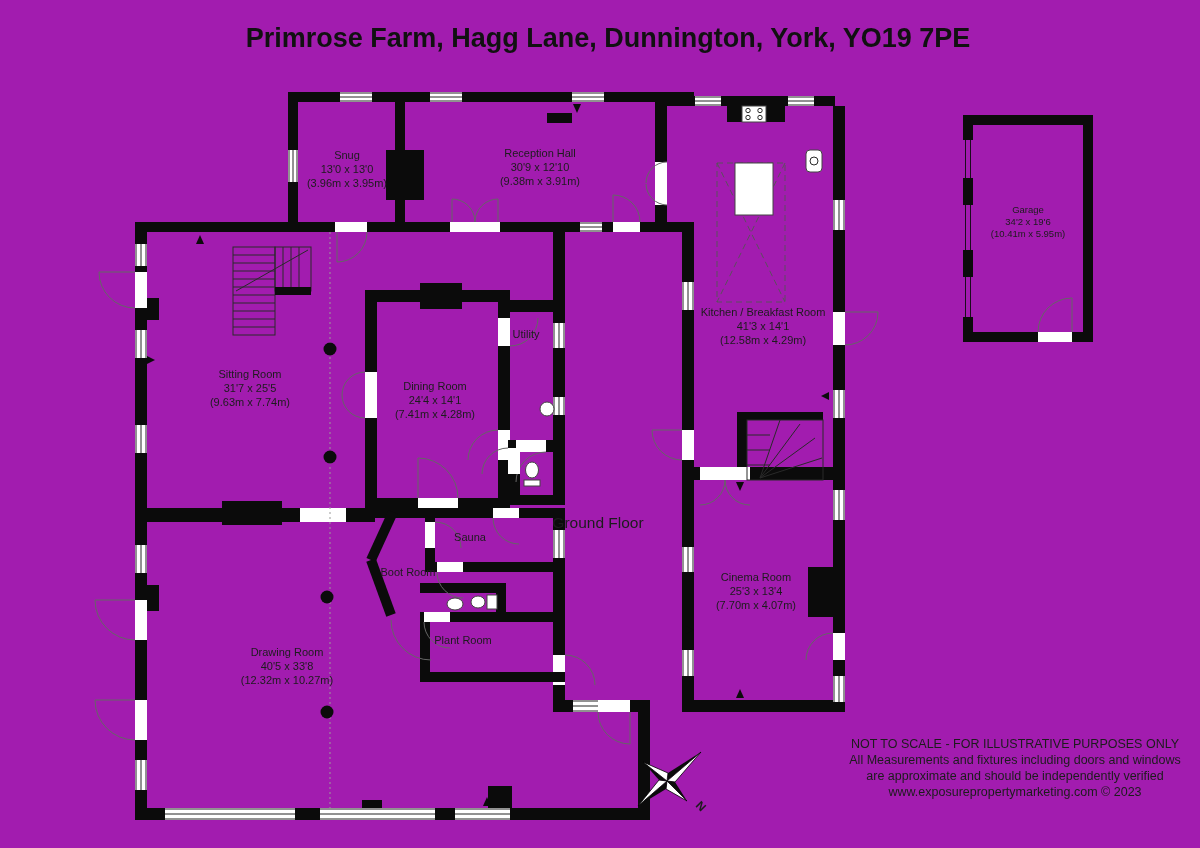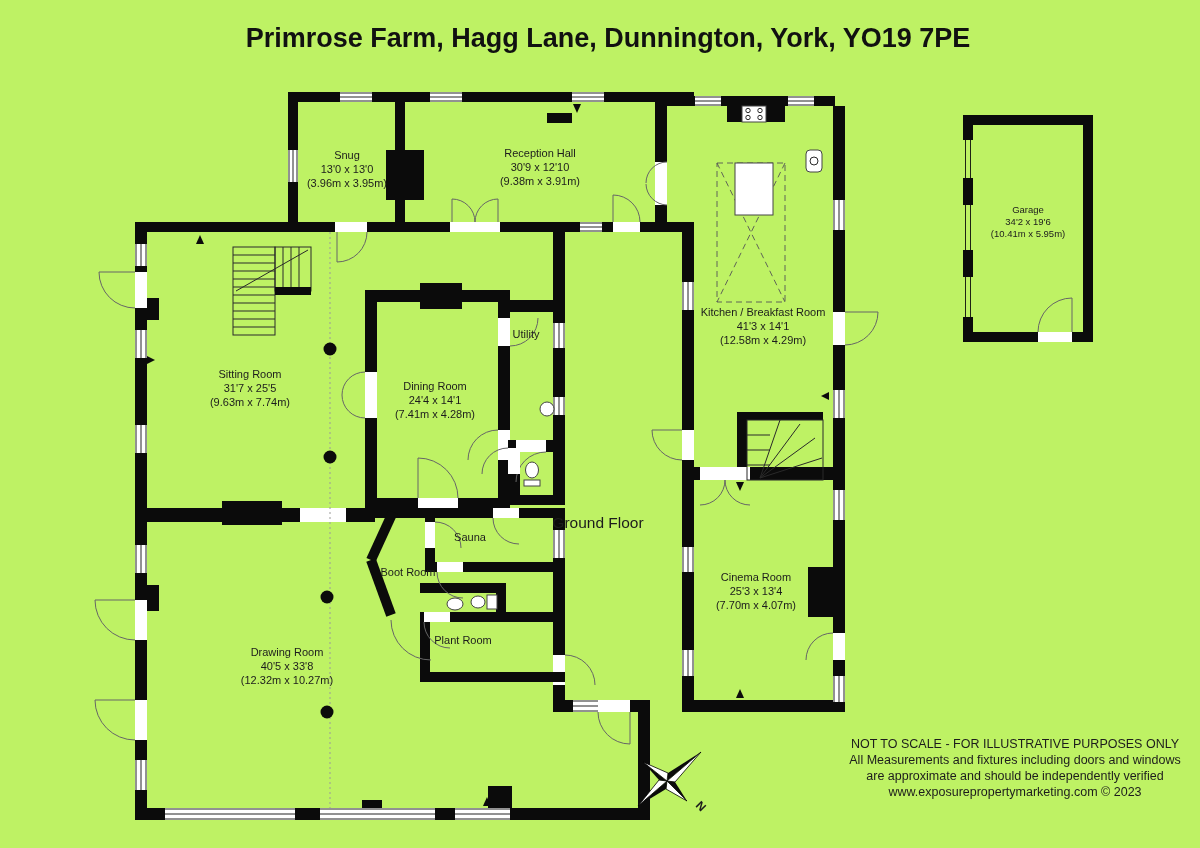--- a/index.html
+++ b/index.html
@@ -1,16 +1,16 @@
 <!DOCTYPE html>
 <html><head>
 <meta charset="utf-8">
 <style>
   html,body{margin:0;padding:0;background:#fff;}
-  .page{width:1200px;height:848px;position:relative;background:#bef264;overflow:hidden;}
+  .page{width:1200px;height:848px;position:relative;background:#a21caf;overflow:hidden;}
   svg{display:block;}
   .w{fill:#0b0b0b;}
   .gap{fill:#ffffff;}
   .wl{stroke:#0b0b0b;stroke-width:0.9;}
   .thin{fill:none;stroke:#2a2a2a;stroke-width:1;}
   .door{fill:none;stroke:#666;stroke-width:1;}
   .dash{fill:none;stroke:#555;stroke-width:0.9;stroke-dasharray:6 4;}
   .dotline{stroke:#9a9a9a;stroke-width:1;stroke-dasharray:2 3;}
   .fix{fill:#fff;stroke:#444;stroke-width:1;}
   .starw{fill:#fff;stroke:#000;stroke-width:0.8;}

